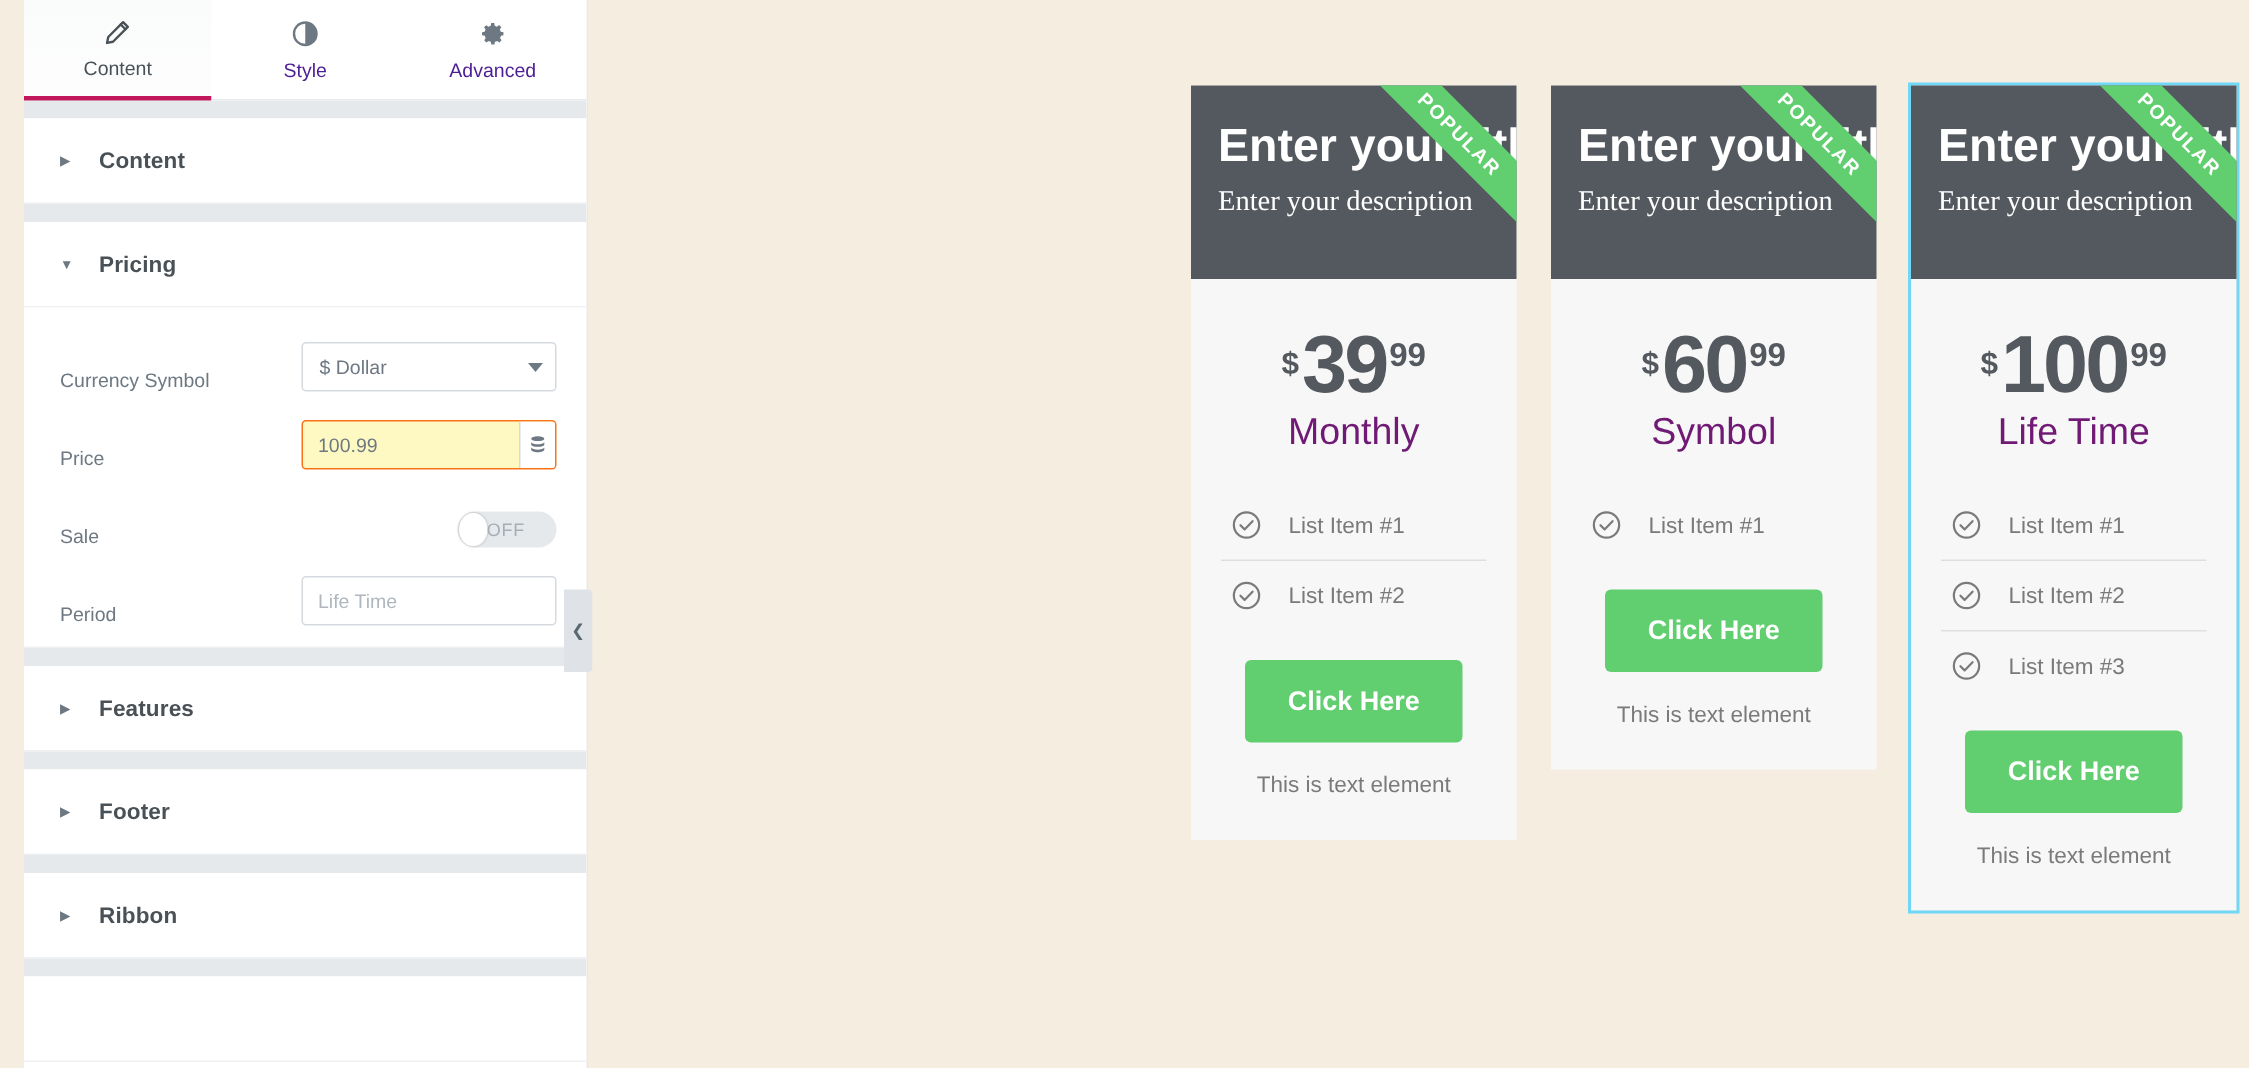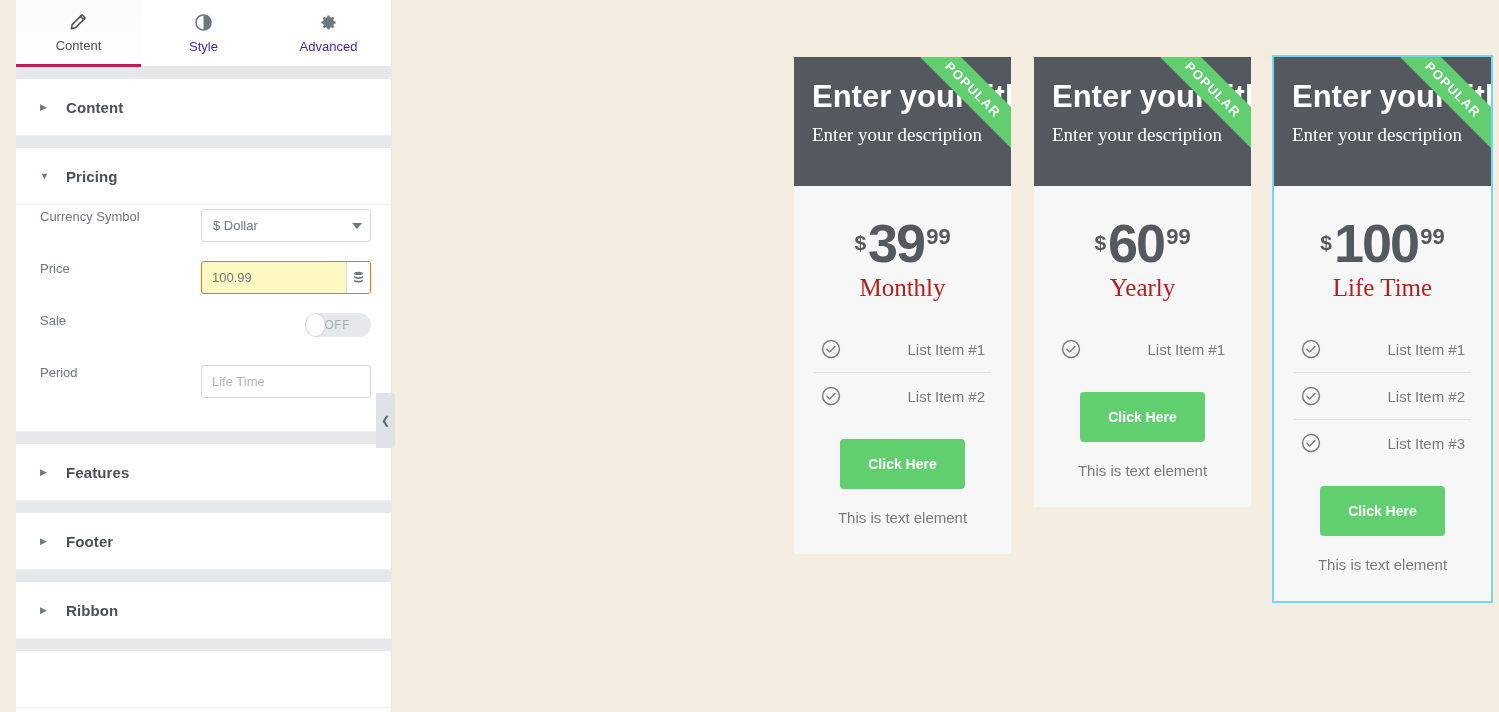--- a/index.html
+++ b/index.html
@@ -60,21 +60,21 @@
   }
   .section .sec-title {
     font-size: 15px; font-weight: bold; color: #495157;
     margin-left: 10px;
     letter-spacing: .1px;
   }
 
   
   .controls { padding: 4px 20px 14px 24px; background:#fff; border-bottom:1px solid #eef0f2;}
   .row {
-    display: flex; align-items: flex-start;
+    display: flex; align-items: flex-end;
     min-height: 52px;
   }
   .row .label {
     font-size: 13px; color: #6d7882;
     flex: 0 0 156px;
   }
   .ctl { flex: 1 1 auto; display: flex; justify-content: flex-end; }
 
   .select {
     width: 170px; height: 33px;
@@ -233,44 +233,44 @@
   }
   .integer {
     font-size: 54px; font-weight: bold;
     letter-spacing: -2px;
   }
   .frac {
     font-size: 22px; font-weight: bold;
     margin-top: 10px; margin-left: 2px;
   }
   .period {
-    font-family: Liberation Serif, serif;
+    font-family: Liberation Sans, sans-serif;
     font-size: 25px;
-    color: #b91c1c;
+    color: #701a75;
     margin-top: 4px;
   }
 
   .features { padding: 20px 16px 0 16px; }
   .feat {
     display: flex; align-items: center;
-    justify-content: space-between;
+    justify-content: flex-start;
     gap: 17px;
     padding: 12px 10px;
     color: #7a7a7a;
     font-size: 15px;
   }
   .feat .fico { color: #7a7a7a; display: flex; align-items: center; }
   .fdiv { height: 1px; background: #dfdfdf; margin: 0 4px; }
 
   .cta-wrap { text-align: center; padding: 20px 0 0 0; }
   .cta {
     display: inline-block;
     background: #61ce70;
     color: #ffffff;
-    font-size: 14px;
+    font-size: 18px;
     font-weight: bold;
     border: 0; border-radius: 4px;
     padding: 17px 28px;
     cursor: pointer;
     font-family: "Liberation Sans", sans-serif;
   }
   .cfoot {
     text-align: center;
     color: #7a7a7a;
     font-size: 15px;
@@ -454,21 +454,21 @@
           <div class="ribbon">POPULAR</div>
           <div class="ctitle">Enter your title</div>
           <div class="cdesc">Enter your description</div>
         </div>
         <div class="price-block">
           <div class="price-line">
             <span class="cur">$</span>
             <span class="integer">60</span>
             <span class="frac">99</span>
           </div>
-          <div class="period">Yearly</div>
+          <div class="period">Symbol</div>
         </div>
         <div class="features">
           <div class="feat">
             <span class="fico">
               <svg width="22" height="22" viewBox="0 0 24 24" fill="none" stroke="currentColor" stroke-width="1.6">
                 <circle cx="12" cy="12" r="9.2"></circle>
                 <path d="M7.6 12.2l3 3 5.8-6" stroke-linecap="round" stroke-linejoin="round"></path>
               </svg>
             </span>
             <span>List Item #1</span>

